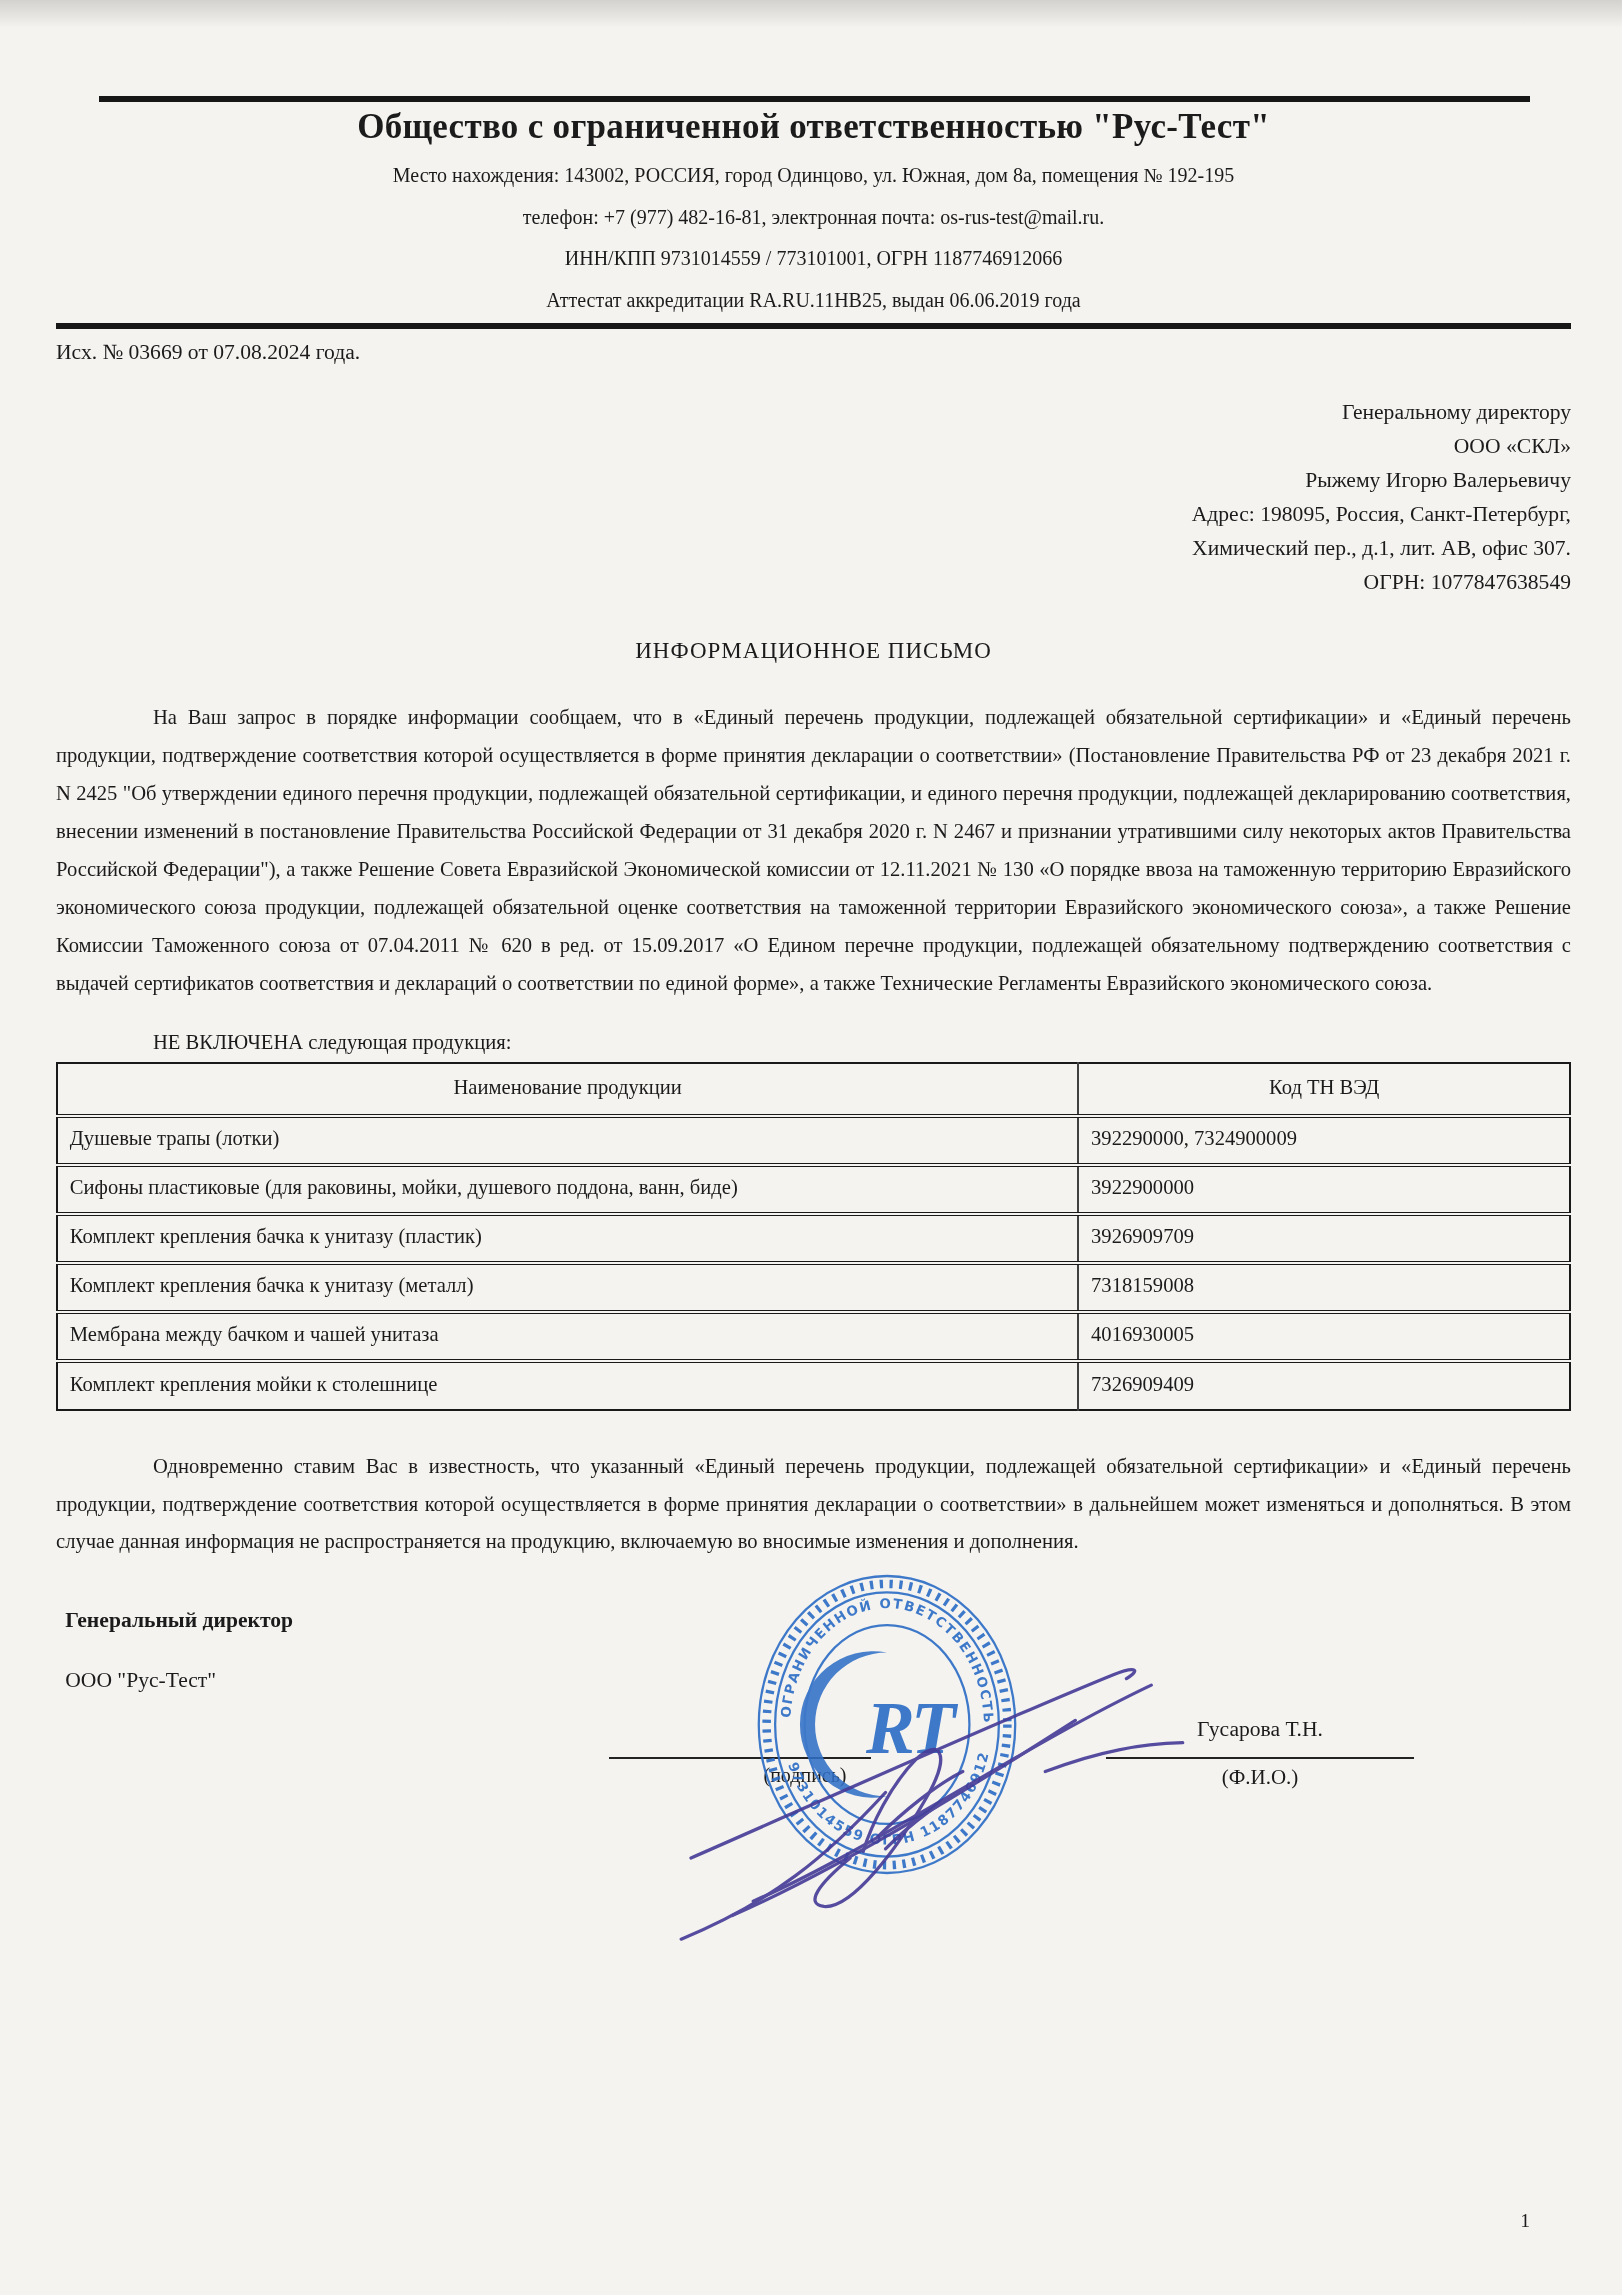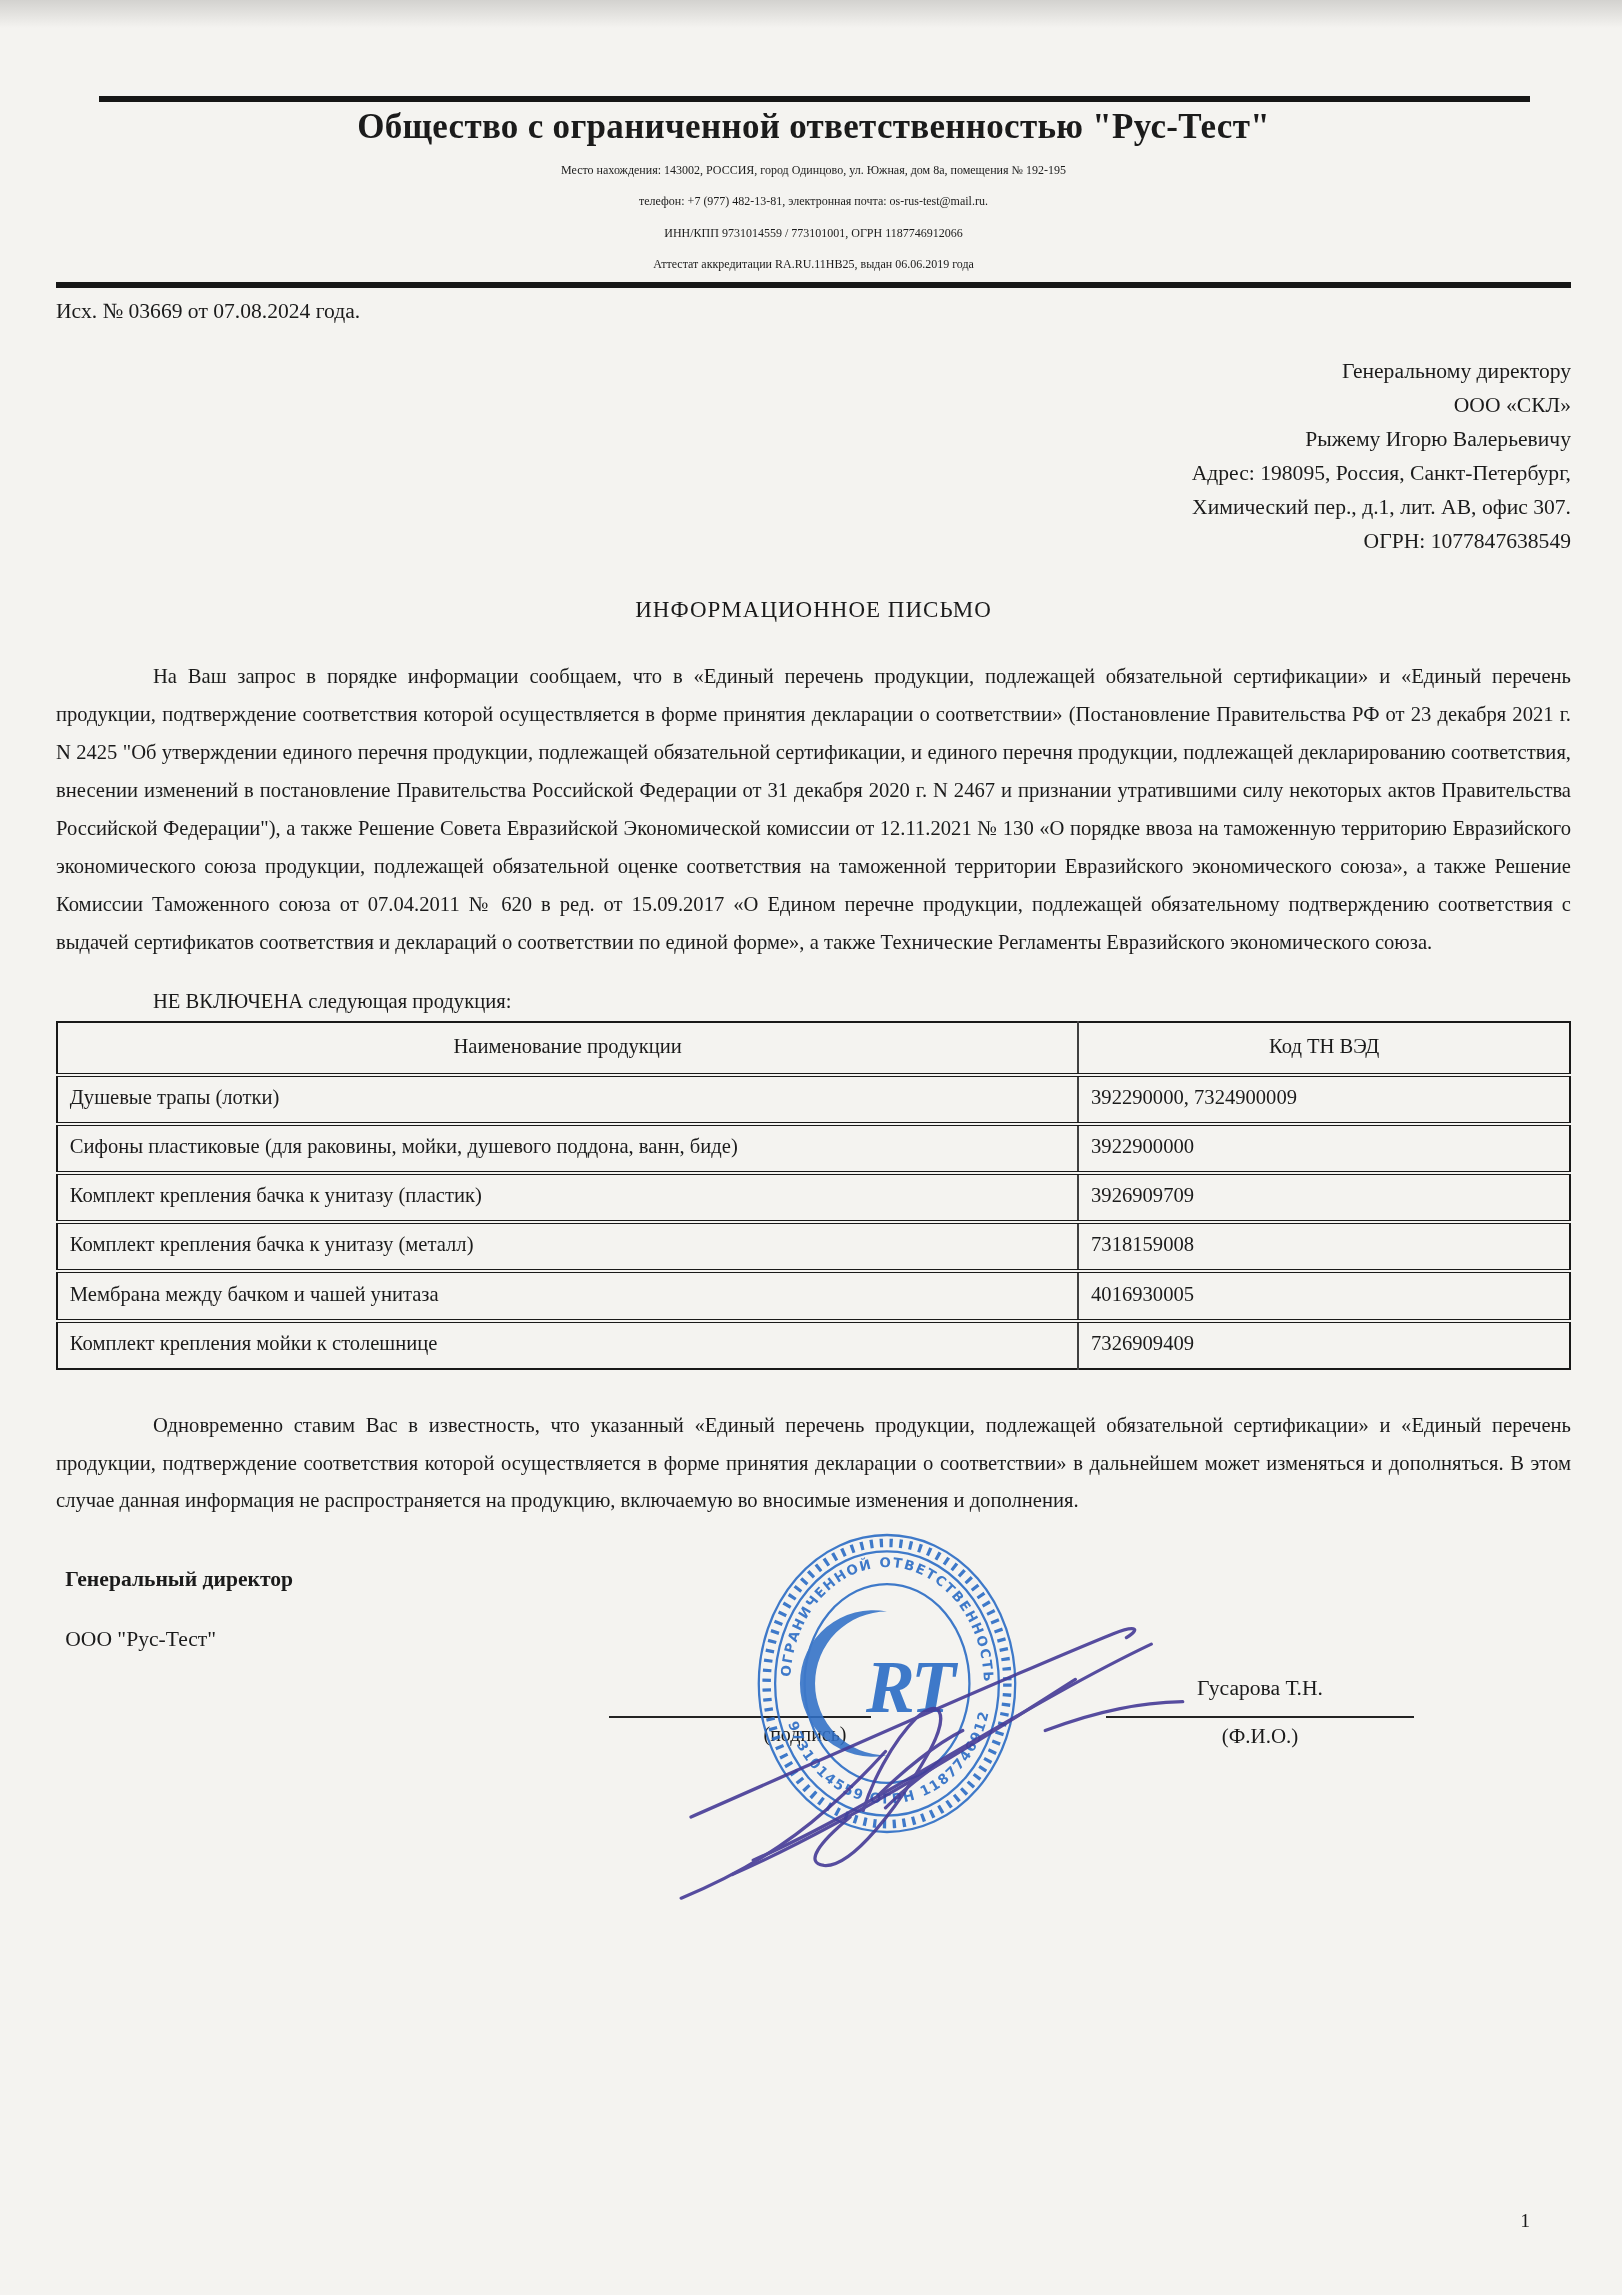--- a/index.html
+++ b/index.html
@@ -11,21 +11,21 @@
   }
   .page::before{
     content:"";position:absolute;left:0;top:0;width:100%;height:27.5px;
     background:linear-gradient(#d3d2cf,rgba(244,243,240,0));pointer-events:none;
   }
   .rule-top{height:5.9px;background:#161616;margin:0 41px 2.6px 43px;}
   .company-name{
     text-align:center;font-size:35px;font-weight:bold;letter-spacing:0.3px;
     margin:5.2px 0 3.9px;
   }
-  .lh-line{text-align:center;font-size:12px;line-height:1.28;margin-top:16px;}
+  .lh-line{text-align:center;font-size:20px;line-height:1.28;margin-top:16px;}
   .rule-bottom{height:6.5px;background:#171717;margin-top:9.2px;}
   .ref{font-size:21.6px;margin-top:10.5px;}
   .addressee{margin-top:30px;text-align:right;font-size:21.6px;line-height:1.58;}
   .title{ text-align:center;font-size:23px;letter-spacing:1px;margin-top:39px;}
   .para{font-size:20.6px;line-height:1.84;text-align:justify;text-indent:97px;}
   .para1{margin-top:35px;}
   .para2{margin-top:37px;}
   .not-included{font-size:20.6px;margin-top:29px;text-indent:97px;margin-bottom:7.9px;}
   table.products{
     width:100%;border-collapse:collapse;font-size:20.6px;
@@ -56,21 +56,21 @@
 </style>
 </head>
 <body>
 
 <div class="page">
 
   <div class="rule-top"></div>
 
   <div class="company-name">Общество с ограниченной ответственностью "Рус-Тест"</div>
   <div class="lh-line">Место нахождения: 143002, РОССИЯ, город Одинцово, ул. Южная, дом 8а, помещения № 192-195</div>
-  <div class="lh-line">телефон: +7 (977) 482-13-81, электронная почта: os-rus-test@mail.ru.</div>
+  <div class="lh-line">телефон: +7 (977) 482-16-81, электронная почта: os-rus-test@mail.ru.</div>
   <div class="lh-line">ИНН/КПП 9731014559 / 773101001, ОГРН 1187746912066</div>
   <div class="lh-line">Аттестат аккредитации RA.RU.11НВ25, выдан 06.06.2019 года</div>
 
   <div class="rule-bottom"></div>
 
   <div class="ref">Исх. № 03669 от 07.08.2024 года.</div>
 
   <div class="addressee">
     <div>Генеральному директору</div>
     <div>ООО «СКЛ»</div>

